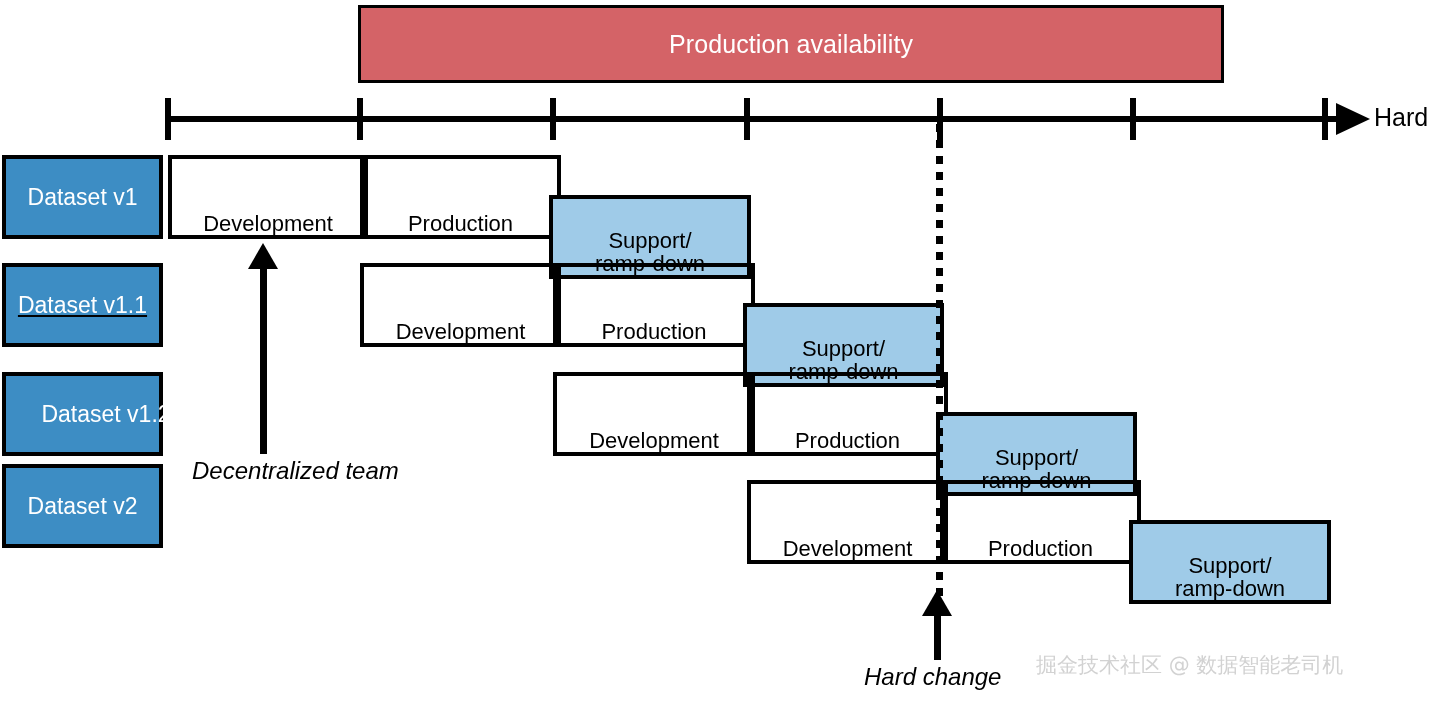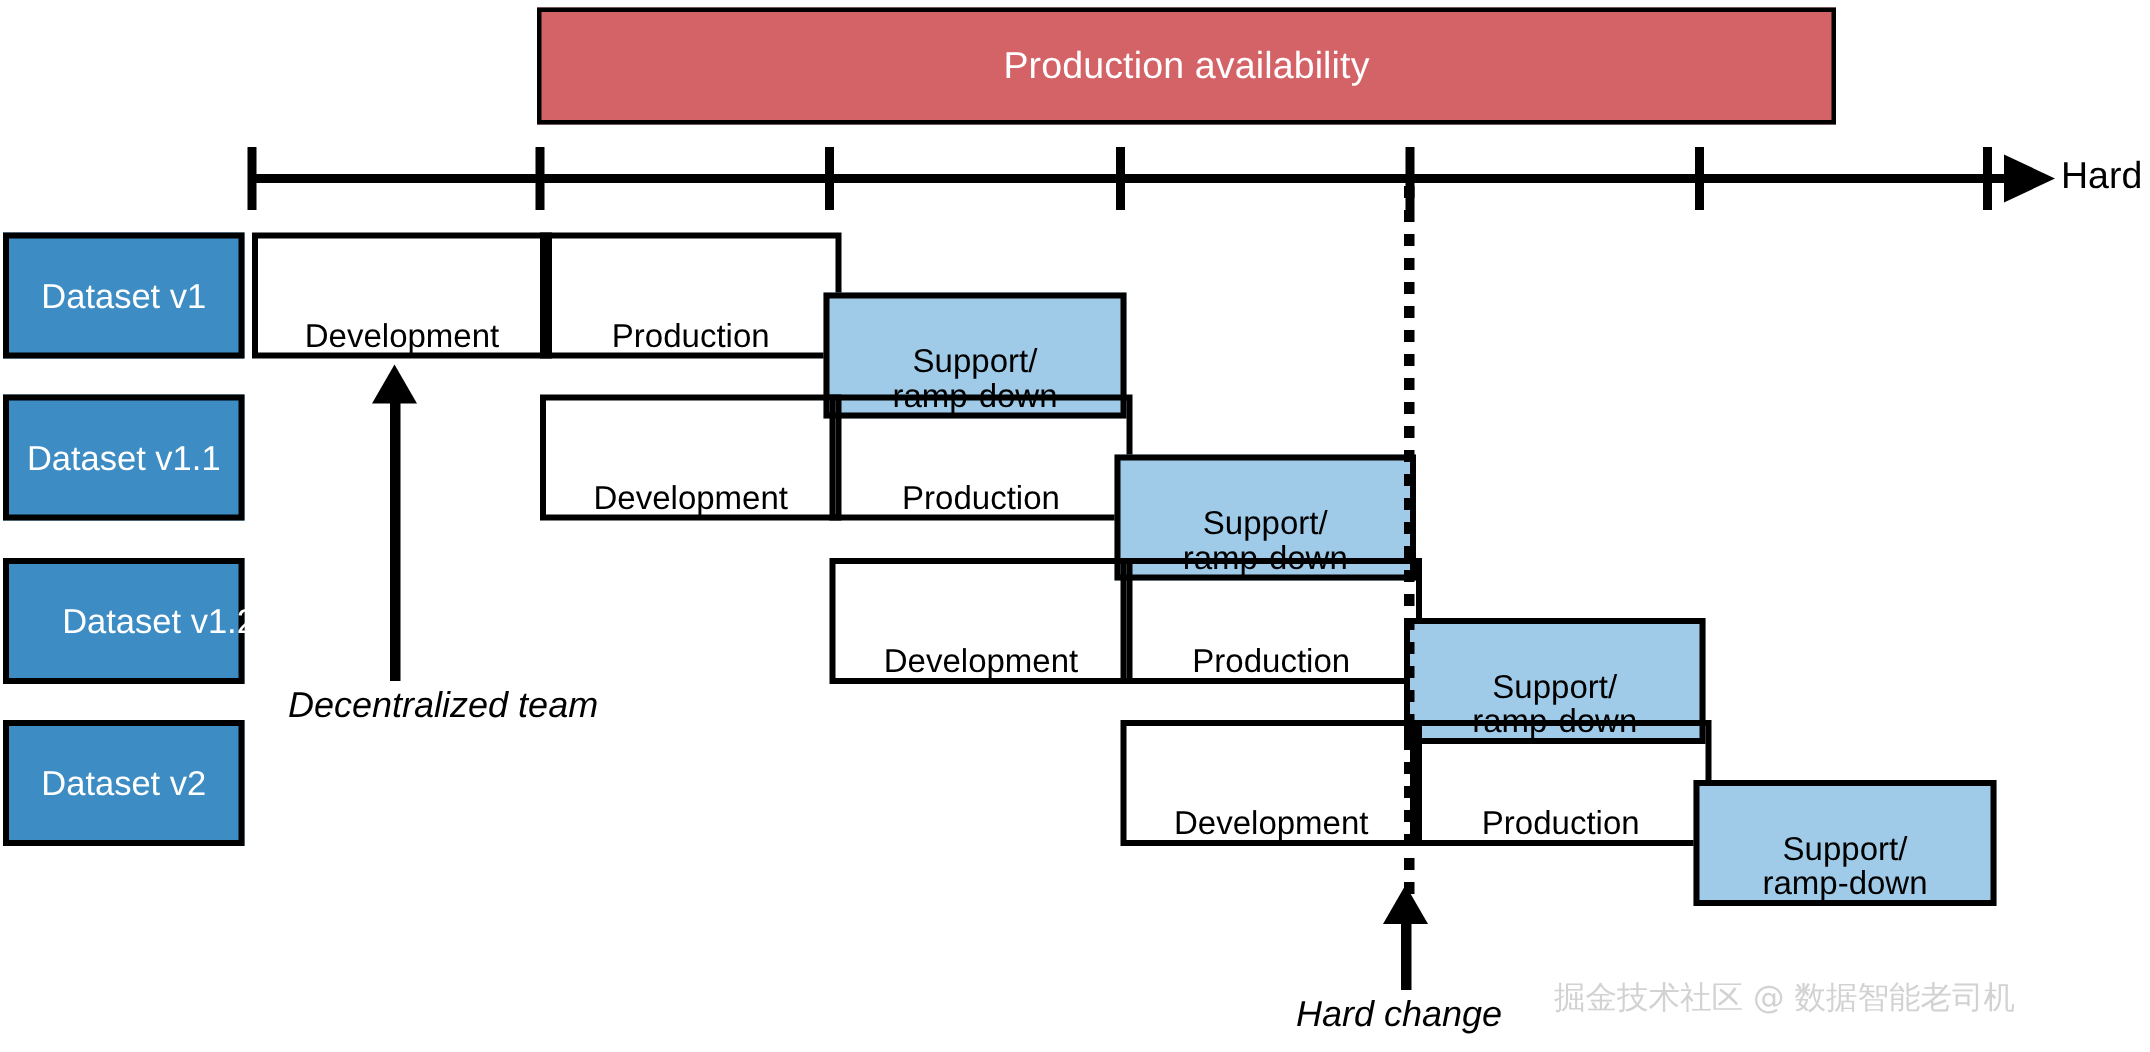--- a/index.html
+++ b/index.html
@@ -172,21 +172,21 @@
       <div class="abs phase development" style="left: 168px; top: 155px; width: 200px;">
         <span class="label">Development</span>
       </div>
       <div class="abs phase production" style="left: 360px; top: 155px; width: 201px;">
         <span class="label">Production</span>
       </div>
       <div class="abs phase support" style="left: 553px; top: 155px; width: 202px;">
         <span class="label">Support/
 ramp-down</span>
       </div>
-      <div class="abs dataset-chip" style="top: 263px;">
+      <div class="abs dataset-chip" style="top: 263px; text-decoration: underline;">
         <span class="label">Dataset v1.1</span>
       </div>
       <div class="abs phase development" style="left: 360px; top: 263px; width: 201px;">
         <span class="label">Development</span>
       </div>
       <div class="abs phase production" style="left: 553px; top: 263px; width: 202px;">
         <span class="label">Production</span>
       </div>
       <div class="abs phase support" style="left: 747px; top: 263px; width: 201px;">
         <span class="label">Support/
@@ -198,21 +198,21 @@
       <div class="abs phase development" style="left: 553px; top: 372px; width: 202px;">
         <span class="label">Development</span>
       </div>
       <div class="abs phase production" style="left: 747px; top: 372px; width: 201px;">
         <span class="label">Production</span>
       </div>
       <div class="abs phase support" style="left: 940px; top: 372px; width: 201px;">
         <span class="label">Support/
 ramp-down</span>
       </div>
-      <div class="abs dataset-chip" style="top: 480px;">
+      <div class="abs dataset-chip" style="top: 464px;">
         <span class="label">Dataset v2</span>
       </div>
       <div class="abs phase development" style="left: 747px; top: 480px; width: 201px;">
         <span class="label">Development</span>
       </div>
       <div class="abs phase production" style="left: 940px; top: 480px; width: 201px;">
         <span class="label">Production</span>
       </div>
       <div class="abs phase support" style="left: 1133px; top: 480px; width: 202px;">
         <span class="label">Support/

